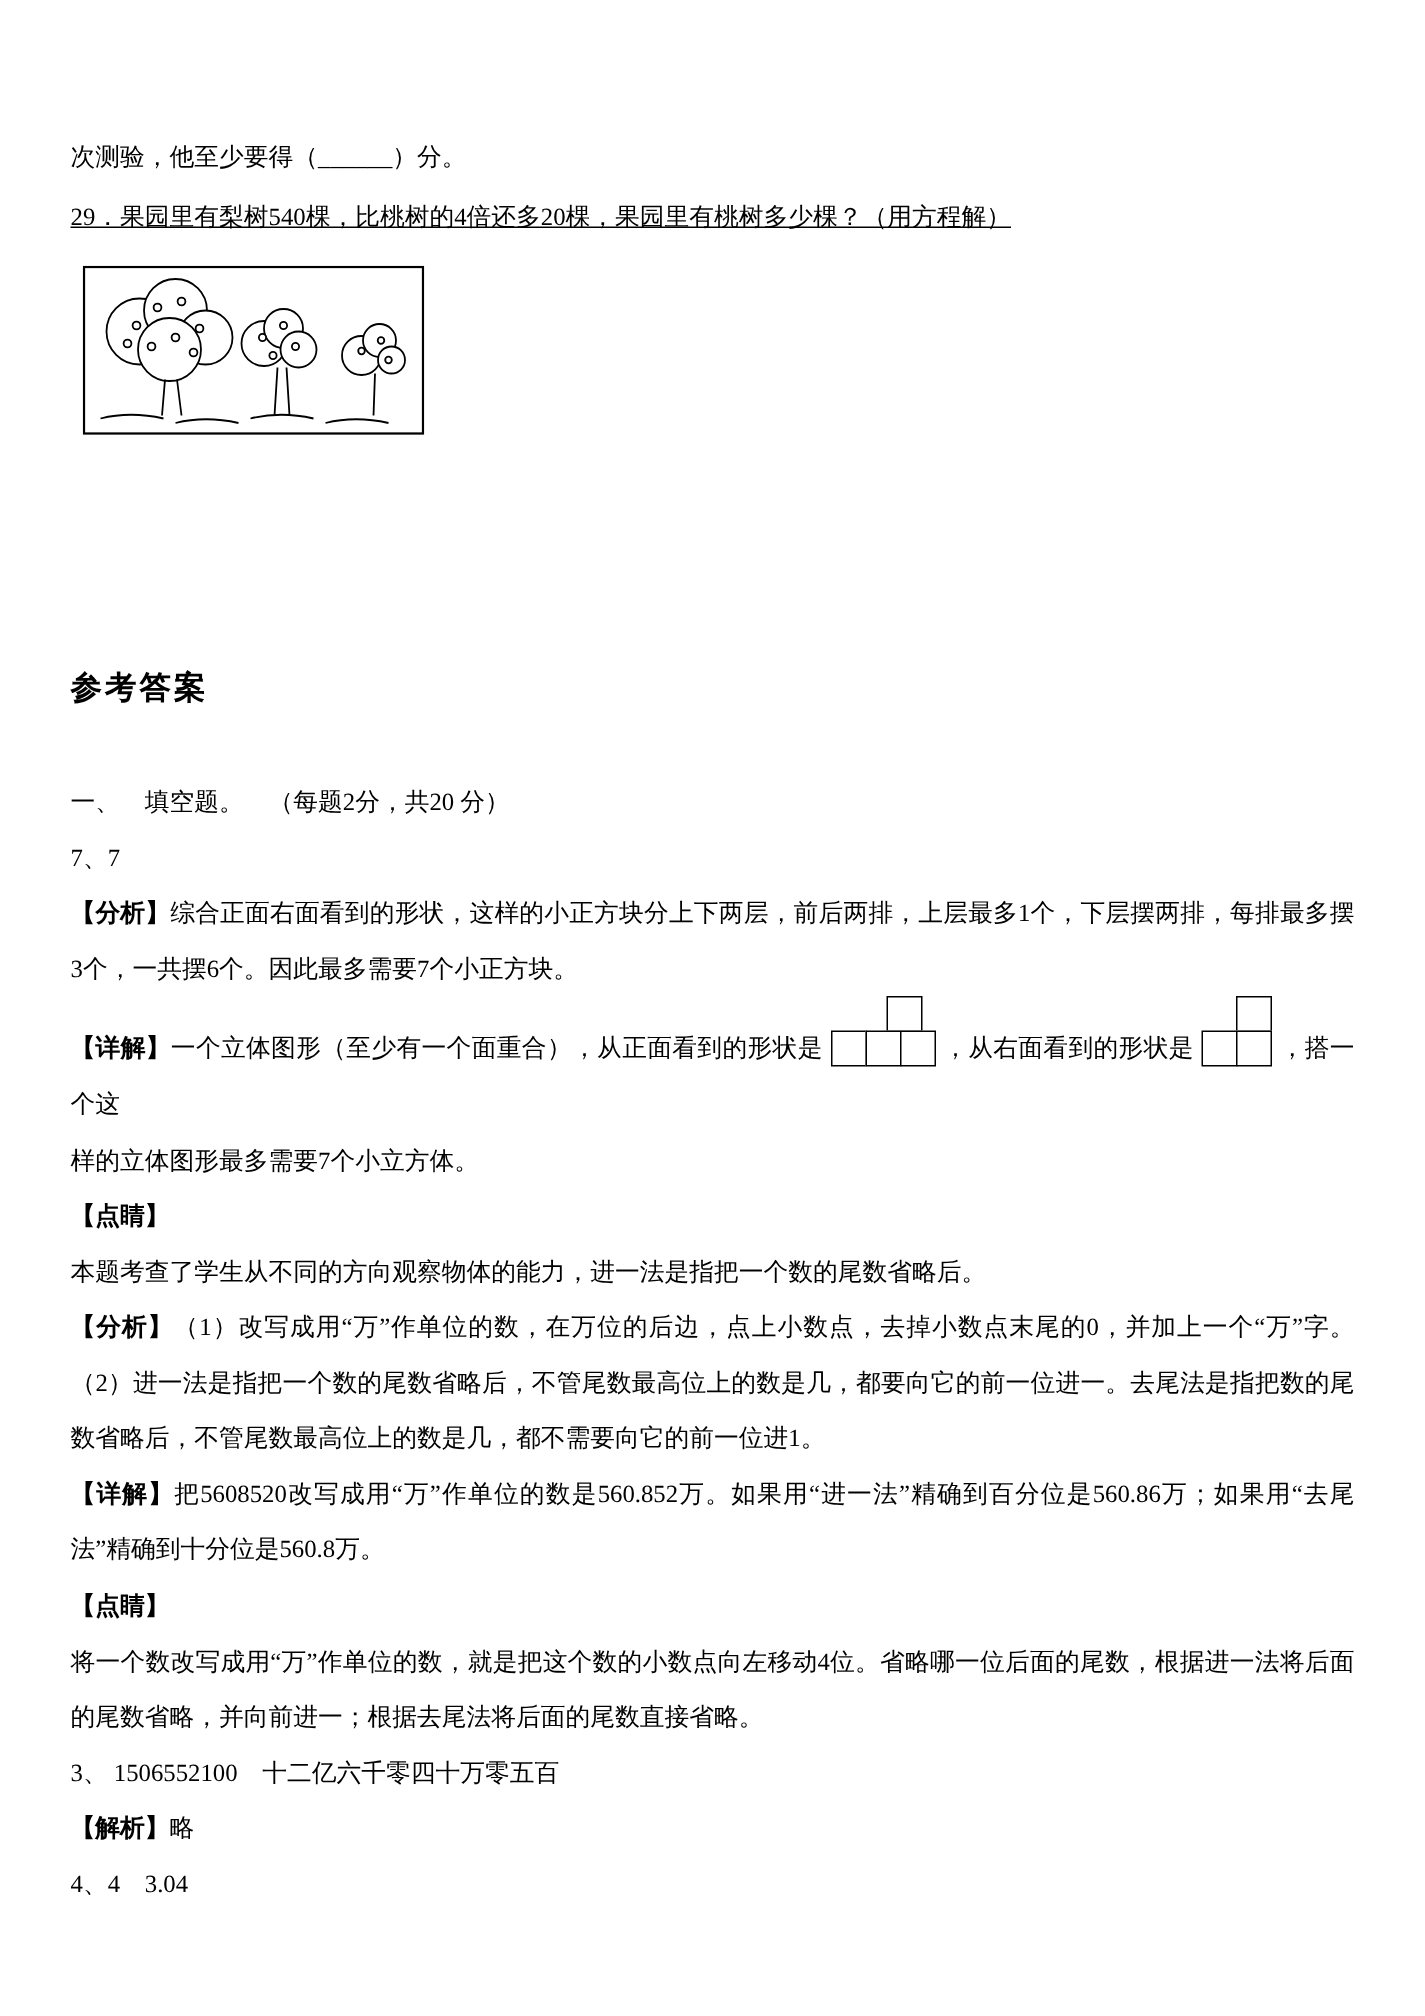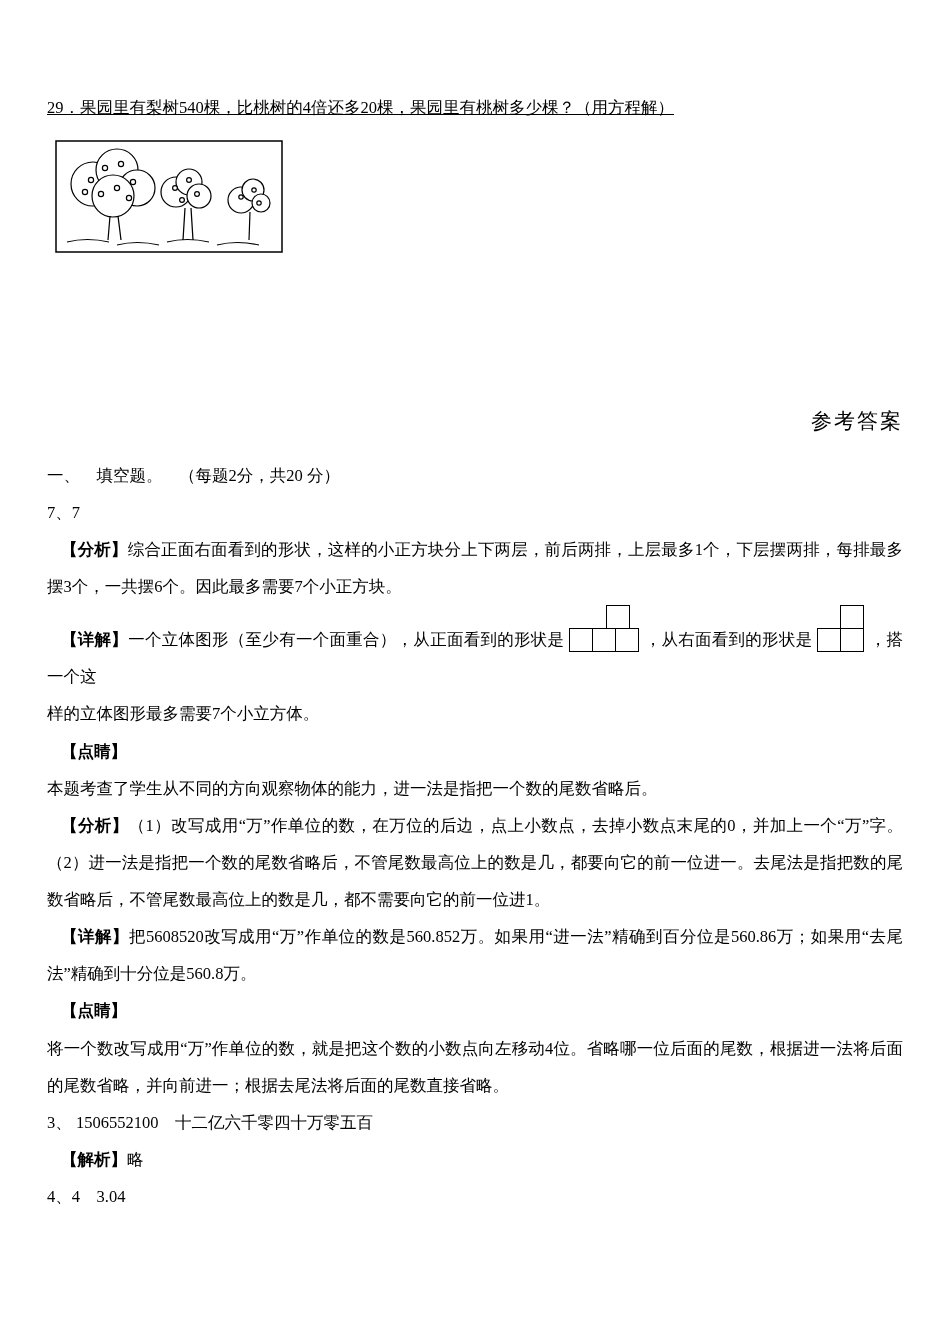--- a/index.html
+++ b/index.html
@@ -11,28 +11,28 @@
     color: #000000;
     font-family: "Liberation Serif", "DejaVu Serif", serif;
     font-size: 16.5px;
   }
   .doc { padding: 86px 47px 40px 47px; }
   .para {
     line-height: 2.25;
     text-align: justify;
     text-justify: inter-ideograph;
   }
-  .lbl { font-weight: bold; margin-left: 14px; }
+  .lbl { font-weight: bold; }
   .q29 { margin-top: 3px; text-decoration: underline; }
   .illustration { margin: 14px 0 0 8px; line-height: 0; }
   .answer-heading {
-    margin: 152px 0 18px 0;
-    text-align: right;
+    margin: 152px 0 40px 0;
+    text-align: left;
     font-size: 21px;
-    font-weight: normal;
+    font-weight: bold;
     letter-spacing: 2px;
     line-height: 1.6;
   }
   
   .cube-shape {
     display: inline-block;
     position: relative;
     vertical-align: -7px;
     margin: 0 5px;
   }
@@ -51,20 +51,21 @@
   .shape-side { width: 47px; height: 47px; }
   .shape-side .s-top { left: 23px; top: 0; }
   .shape-side .s1 { left: 0;  top: 23px; }
   .shape-side .s2 { left: 23px; top: 23px; }
 </style>
 </head>
 <body>
 
 <div class="doc">
 
+  <p class="para">次测验，他至少要得（______）分。</p>
 
   <p class="para q29">29．果园里有梨树540棵，比桃树的4倍还多20棵，果园里有桃树多少棵？（用方程解）</p>
 
   <div class="illustration">
     <svg width="228" height="113" viewBox="0 0 228 113">
       <rect x="1" y="1" width="226" height="111" fill="#ffffff" stroke="#000000" stroke-width="1.5"></rect>
       <g stroke="#000000" fill="#ffffff" stroke-width="1.2">
 
         <circle cx="38" cy="44" r="22"></circle>
         <circle cx="62" cy="30" r="21"></circle>

